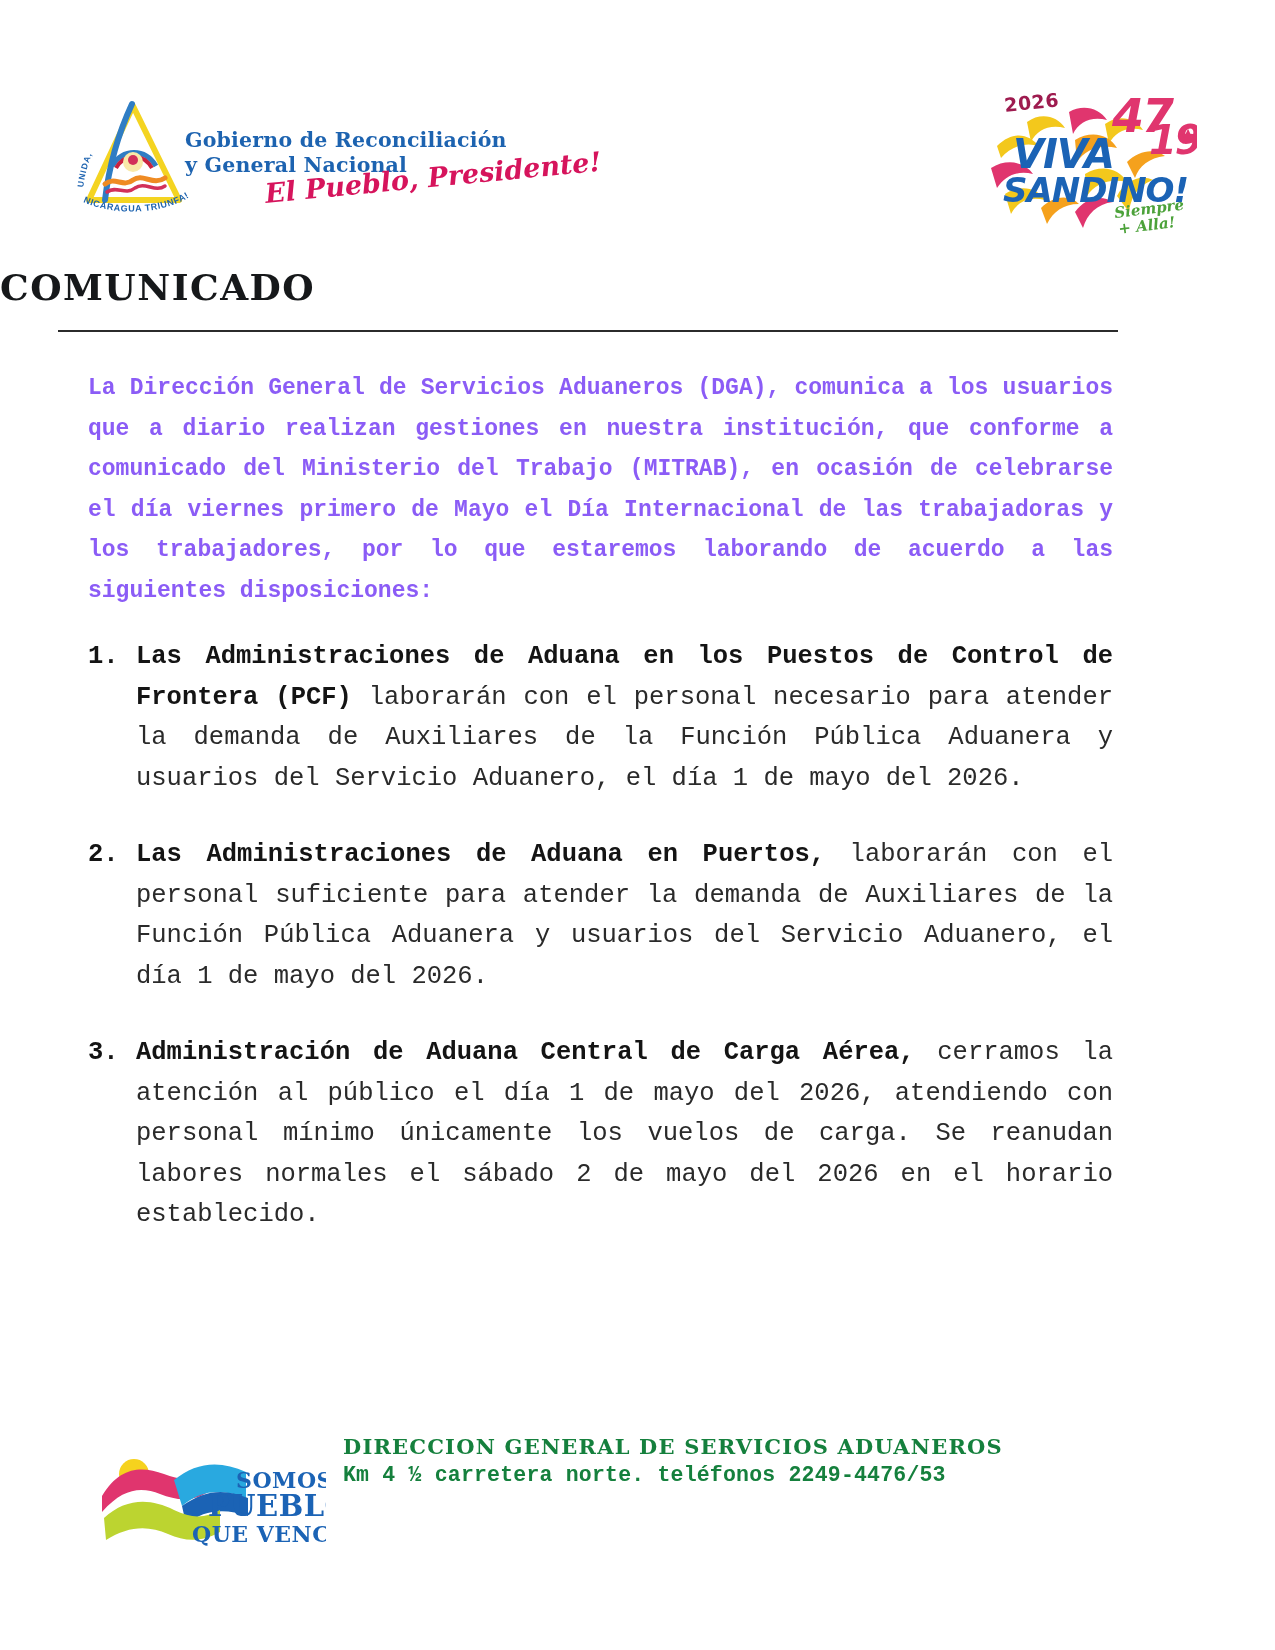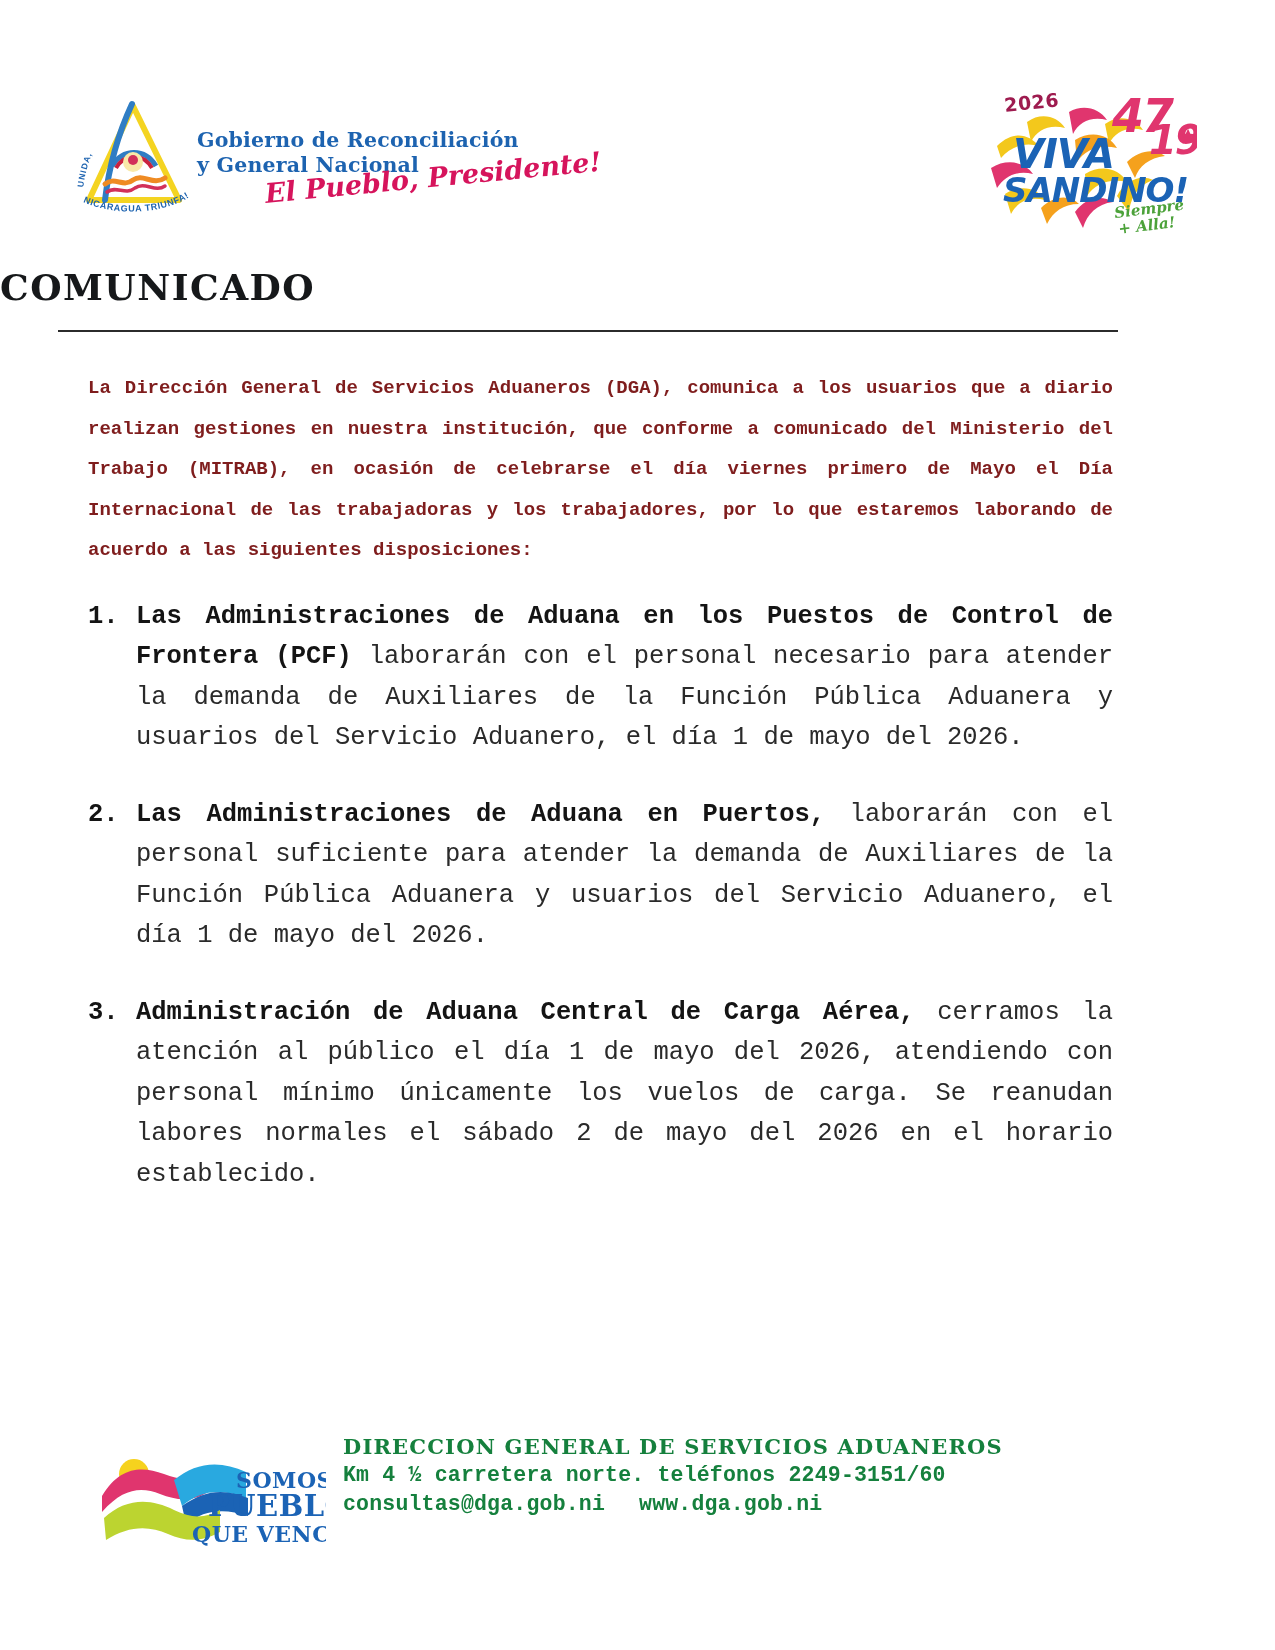--- a/index.html
+++ b/index.html
@@ -36,21 +36,20 @@
     left: 0;
     top: 0;
     width: 118px;
     height: 120px;
   }
   .gov-text {
     position: absolute;
     left: 110px;
     top: 32px;
     width: 360px;
-    margin-left: 12px;
   }
   .gov-line {
     font-family: "DejaVu Serif", "Liberation Serif", serif;
     font-weight: bold;
     font-size: 20.5px;
     line-height: 25px;
     color: #1d63b0;
     letter-spacing: 0.2px;
     white-space: nowrap;
   }
@@ -101,25 +100,25 @@
   
   .content {
     position: absolute;
     top: 368px;
     left: 88px;
     width: 1025px;
   }
   .para {
     font-family: "Liberation Mono", "DejaVu Sans Mono", monospace;
     font-weight: bold;
-    font-size: 19px;
+    font-size: 23px;
     line-height: 40.5px;
     text-align: justify;
     text-justify: inter-word;
-    color: #7f1d1d;
+    color: #8b5cf6;
     margin: 0 0 26px 0;
     letter-spacing: 0px;
   }
 
   .numlist {
     margin: 0;
     padding: 0;
     list-style: none;
   }
   .numlist li {
@@ -312,16 +311,15 @@
       <path d="M8 78 C30 58 54 58 78 70 C96 79 110 78 124 70 L124 92 C106 102 90 102 72 94 C52 85 32 86 10 100 Z" fill="#bcd430"></path>
 
       <text x="140" y="48" font-family="'DejaVu Serif', serif" font-size="22" font-weight="bold" fill="#1b63b5" letter-spacing="0.5">SOMOS</text>
       <text x="112" y="76" font-family="'DejaVu Serif', serif" font-size="29" font-weight="bold" fill="#1b63b5" letter-spacing="0.5">PUEBLO</text>
       <text x="96" y="102" font-family="'DejaVu Serif', serif" font-size="22" font-weight="bold" fill="#1b63b5" letter-spacing="0.5">QUE VENCE!</text>
     </svg>
   </div>
 
   <div class="footer-text">
     <div class="footer-line inst">DIRECCION GENERAL DE SERVICIOS ADUANEROS</div>
-    <div class="footer-line">Km 4 ½ carretera norte. teléfonos 2249-3151/60</div>
-    <div class="footer-line"><span>consultas@dga.gob.ni</span><span class="gap"></span><span>www.dga.gob.ni</span></div>
+    <div class="footer-line">Km 4 ½ carretera norte. teléfonos 2249-4476/53</div>
   </div>
 </div>
 
 </body></html>

